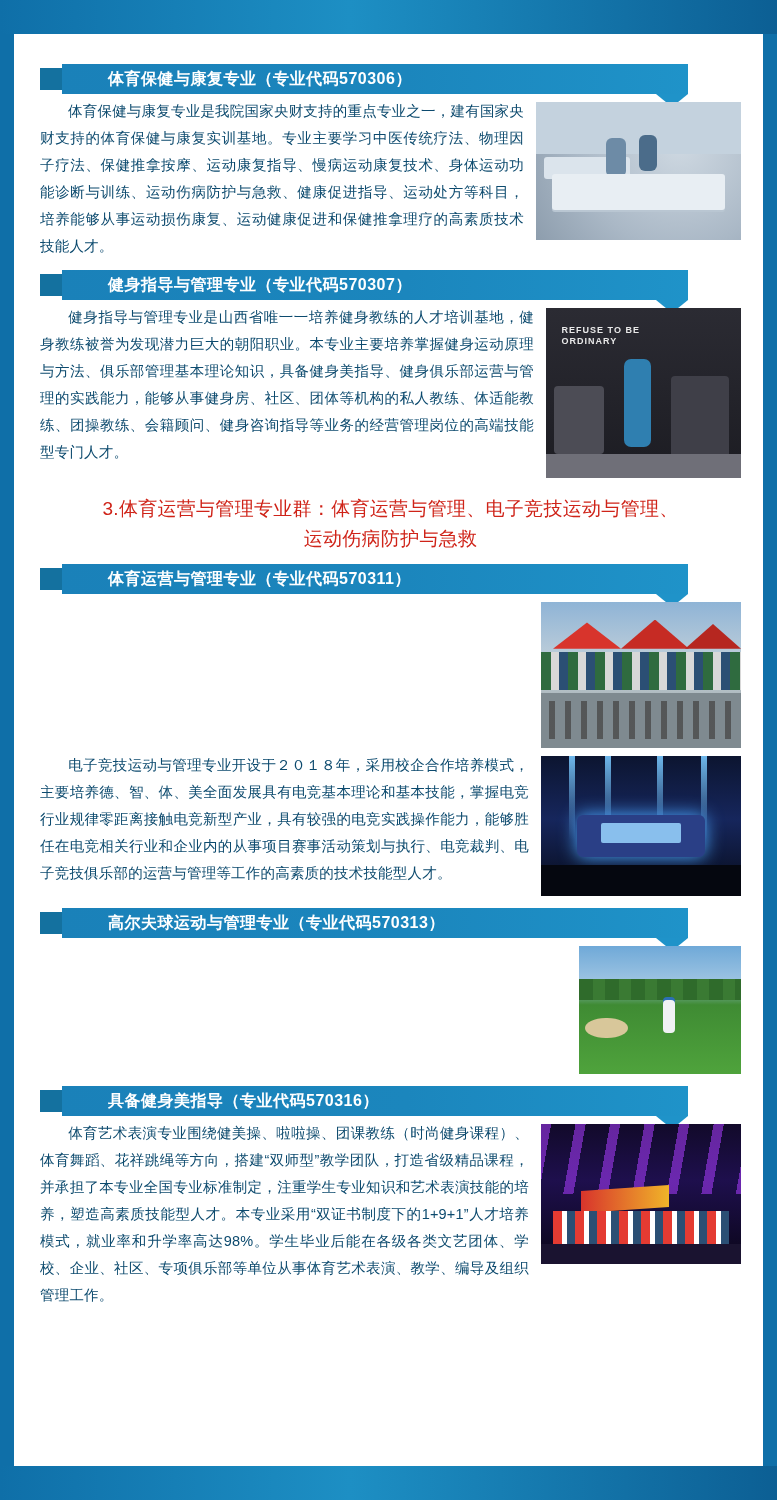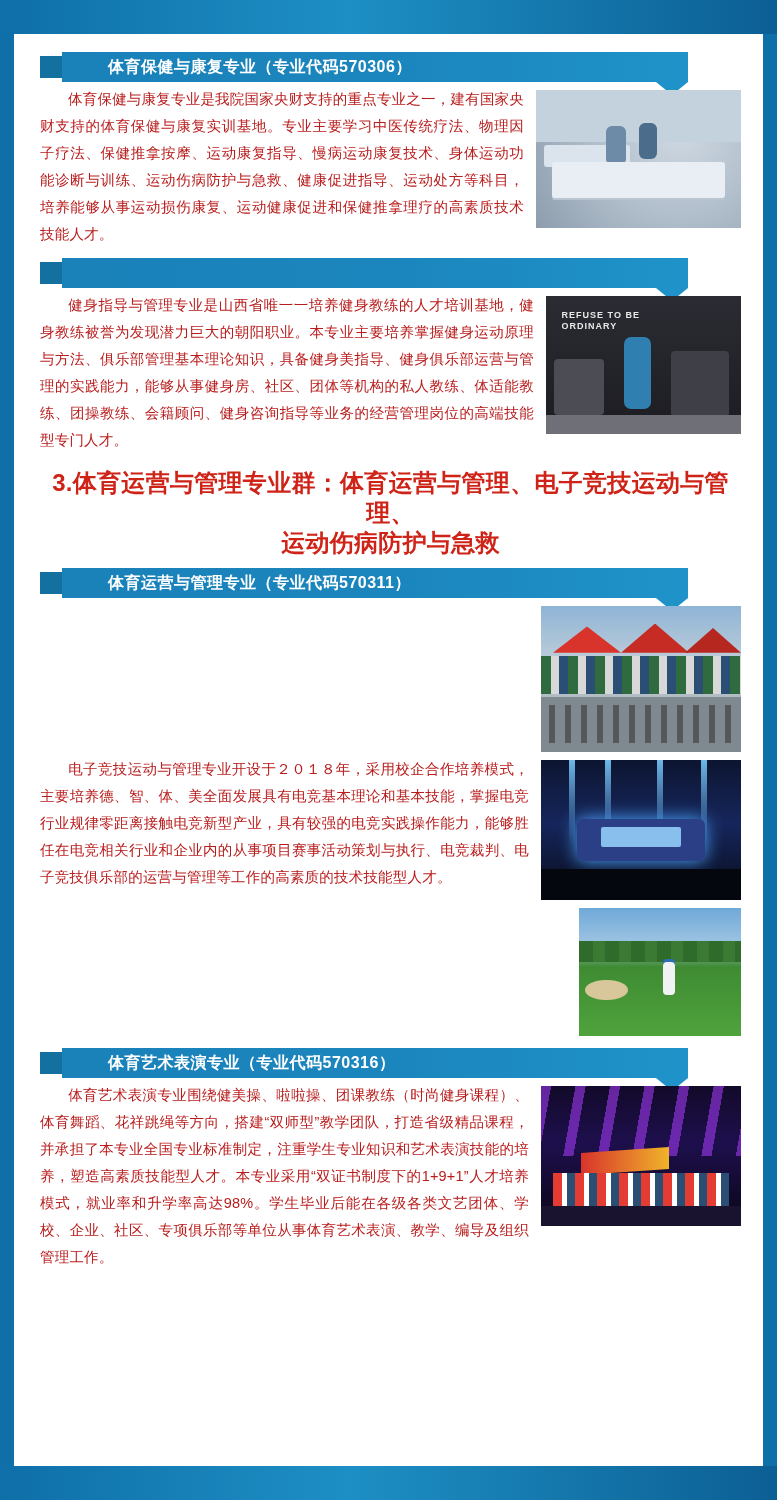--- a/index.html
+++ b/index.html
@@ -32,21 +32,21 @@
   .side-left{
     position:absolute;left:0;top:34px;width:14px;height:1432px;
     background:#0f6fa8;
   }
   .side-right{
     position:absolute;right:0;top:34px;width:14px;height:1432px;
     background:#0f6fa8;
   }
   .content{
     position:absolute;
-    left:14px;top:34px;
+    left:14px;top:46px;
     width:749px;
     height:1432px;
     padding:8px 22px 0 26px;
     box-sizing:border-box;
   }
 
   
   .banner{
     position:relative;
     height:30px;
@@ -73,39 +73,39 @@
     right:0;bottom:-13px;
     width:0;height:0;
     border-left:16px solid transparent;
     border-right:16px solid transparent;
     border-top:13px solid #1f93c9;
   }
 
   
   .group-title{
     color:#cf2318;
-    font-weight:bold;
-    font-size:24px;
+    font-weight:normal;
+    font-size:19px;
     text-align:center;
     line-height:30px;
     margin:14px 0 6px 0;
     letter-spacing:.3px;
   }
   .group-title .num{color:#cf2318;}
 
   
   .block{
     position:relative;
     margin:2px 0 0 0;
     min-height:10px;
   }
   .para{
     font-size:14.5px;
     line-height:27px;
-    color:#b91c1c;
+    color:#0c4a6e;
     text-align:justify;
     text-justify:inter-ideograph;
     letter-spacing:.2px;
   }
   .para .indent{display:inline-block;width:28px;}
 
   .photo{
     float:right;
     margin:4px 0 2px 12px;
     border:0;
@@ -204,24 +204,25 @@
         <div class="pA"></div>
         <div class="pB"></div>
         <div class="bed"></div>
       </div>
       <div class="para"><span class="indent"></span><span>体育保健与康复专业是我院国家央财支持的重点专业之一，建有国家央财支持的体育保健与康复实训基地。专业主要学习中医传统疗法、物理因子疗法、保健推拿按摩、运动康复指导、慢病运动康复技术、身体运动功能诊断与训练、运动伤病防护与急救、健康促进指导、运动处方等科目，培养能够从事运动损伤康复、运动健康促进和保健推拿理疗的高素质技术技能人才。</span></div>
       <div class="clear"></div>
     </div>
 
     <div class="banner">
       <div class="bar-left"></div>
-      <div class="notch"></div>
-    </div>
-    <div class="block">
-      <div class="photo img-gym" style="width:195px;height:138px;">
+      <div class="label">健身指导与管理专业（专业代码570307）</div>
+      <div class="notch"></div>
+    </div>
+    <div class="block">
+      <div class="photo img-gym" style="width:195px;height:170px;">
         <div class="wallText">REFUSE TO BE<br>ORDINARY</div>
         <div class="m1"></div>
         <div class="m2"></div>
         <div class="person"></div>
         <div class="floor"></div>
       </div>
       <div class="para"><span class="indent"></span><span>健身指导与管理专业是山西省唯一一培养健身教练的人才培训基地，健身教练被誉为发现潜力巨大的朝阳职业。本专业主要培养掌握健身运动原理与方法、俱乐部管理基本理论知识，具备健身美指导、健身俱乐部运营与管理的实践能力，能够从事健身房、社区、团体等机构的私人教练、体适能教练、团操教练、会籍顾问、健身咨询指导等业务的经营管理岗位的高端技能型专门人才。</span></div>
       <div class="clear"></div>
     </div>
 
@@ -254,34 +255,39 @@
         <div class="beam" style="left:58%;"></div>
         <div class="beam" style="left:80%;"></div>
         <div class="stage"></div>
         <div class="screen"></div>
         <div class="crowd"></div>
       </div>
       <div class="para"><span class="indent"></span><span>电子竞技运动与管理专业开设于２０１８年，采用校企合作培养模式，主要培养德、智、体、美全面发展具有电竞基本理论和基本技能，掌握电竞行业规律零距离接触电竞新型产业，具有较强的电竞实践操作能力，能够胜任在电竞相关行业和企业内的从事项目赛事活动策划与执行、电竞裁判、电子竞技俱乐部的运营与管理等工作的高素质的技术技能型人才。</span></div>
       <div class="clear"></div>
     </div>
 
+    <div class="banner">
+      <div class="bar-left"></div>
+      <div class="label">高尔夫球运动与管理专业（专业代码570313）</div>
+      <div class="notch"></div>
+    </div>
     <div class="block">
       <div class="photo img-golf" style="width:162px;height:128px;">
         <div class="trees"></div>
         <div class="bunker"></div>
         <div class="playerTop"></div>
         <div class="player"></div>
       </div>
       <div class="clear"></div>
     </div>
 
 
     <div class="banner">
       <div class="bar-left"></div>
-      <div class="label">体育艺术表演专业（专业代码570316）</div>
+      <div class="label">具备健身美指导（专业代码570316）</div>
       <div class="notch"></div>
     </div>
     <div class="block">
       <div class="photo img-art" style="width:200px;height:140px;">
         <div class="lights"></div>
         <div class="flag"></div>
         <div class="dancers"></div>
         <div class="floor"></div>
       </div>
       <div class="para"><span class="indent"></span><span>体育艺术表演专业围绕健美操、啦啦操、团课教练（时尚健身课程）、体育舞蹈、花祥跳绳等方向，搭建“双师型”教学团队，打造省级精品课程，并承担了本专业全国专业标准制定，注重学生专业知识和艺术表演技能的培养，塑造高素质技能型人才。本专业采用“双证书制度下的1+9+1”人才培养模式，就业率和升学率高达98%。学生毕业后能在各级各类文艺团体、学校、企业、社区、专项俱乐部等单位从事体育艺术表演、教学、编导及组织管理工作。</span></div>

